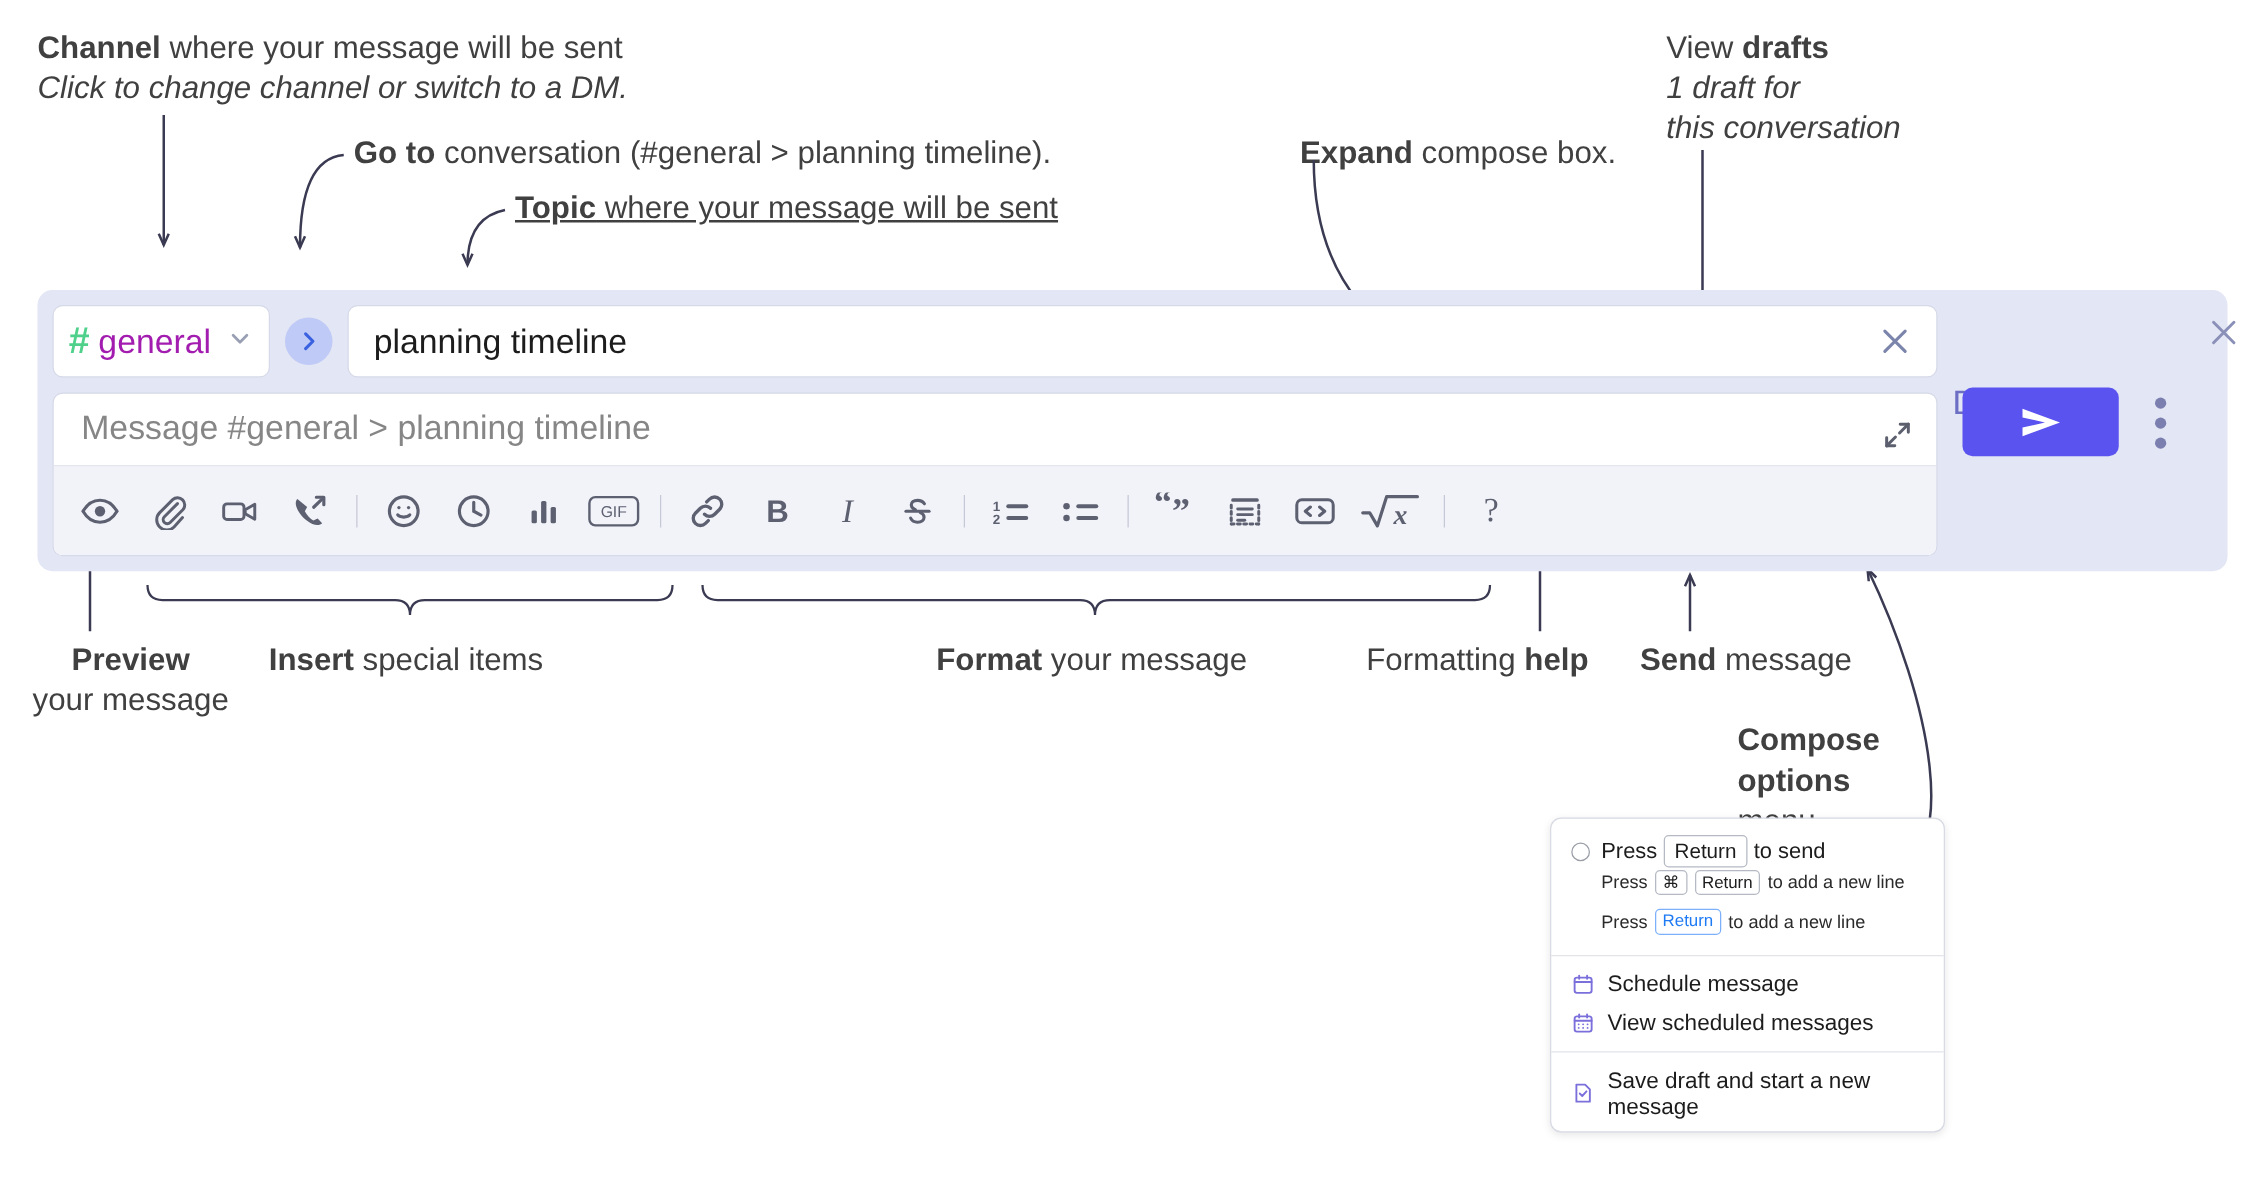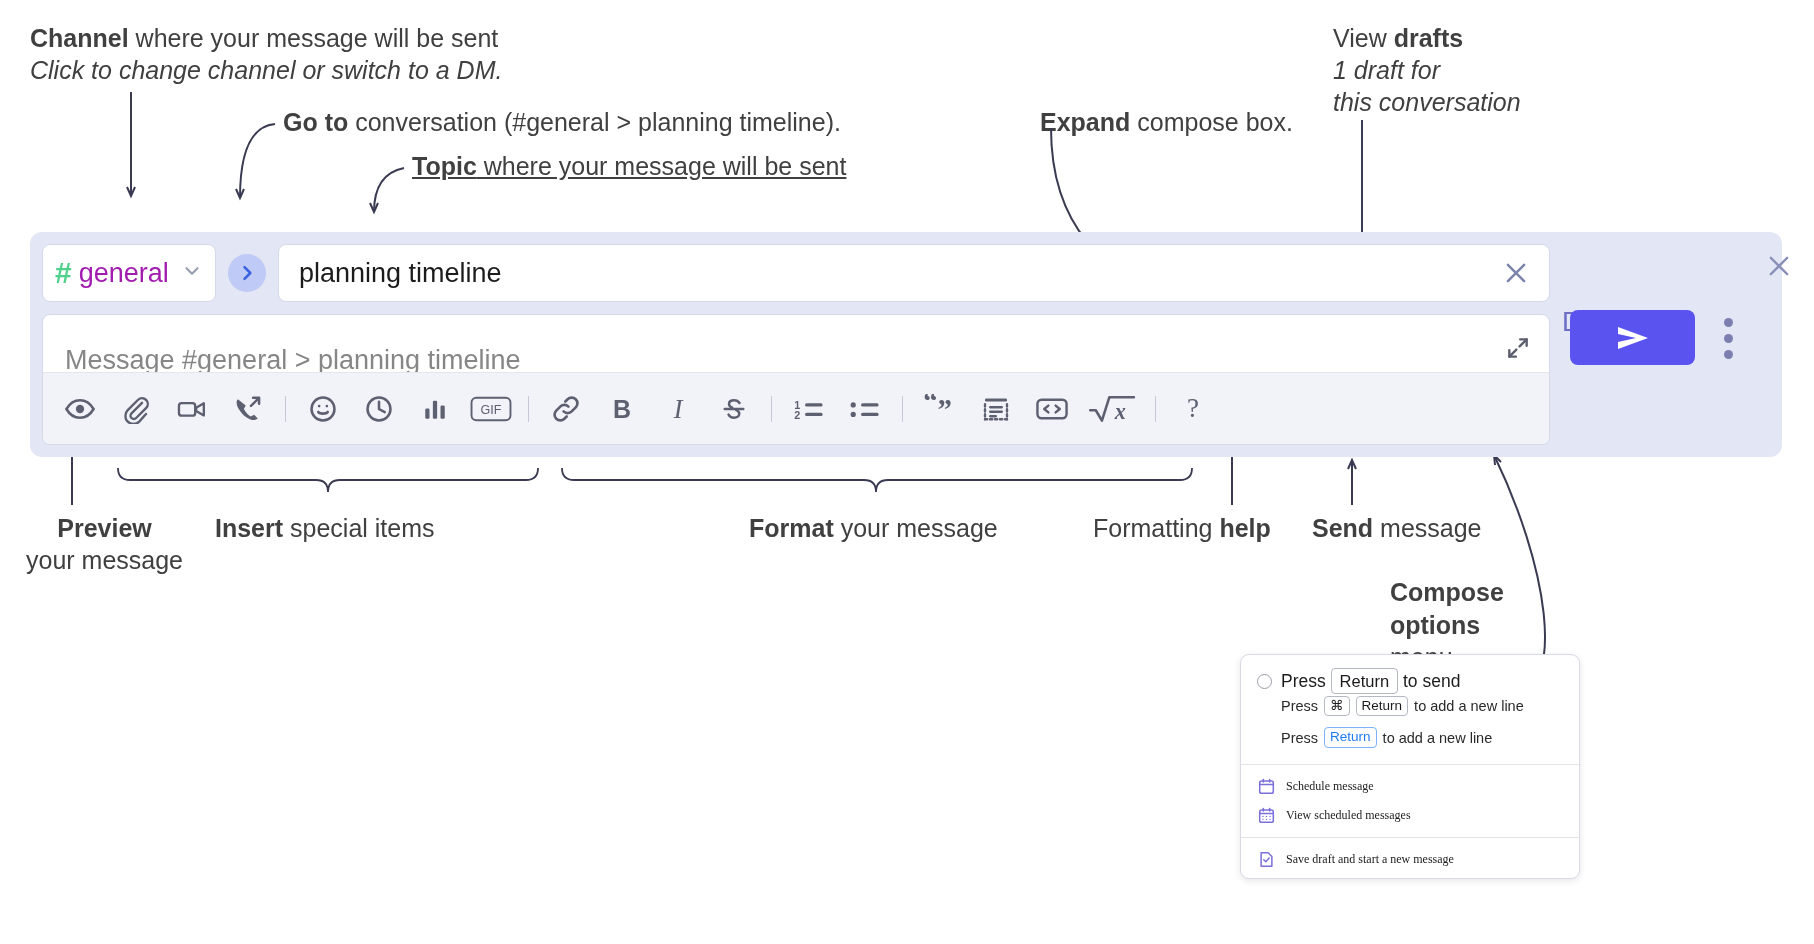--- a/index.html
+++ b/index.html
@@ -70,21 +70,21 @@
   }
   .topic-text { font-size:27px; color:#1d1c1d; flex:1 1 auto; }
   .topic-clear { color:#7b84ab; display:flex; align-items:center; }
 
   .msg-box {
     position:absolute; left:0; top:70px; width:100%; height:131px;
     background:#ffffff; border:1px solid #d6d9e8; border-radius:8px;
     overflow:hidden;
   }
   .msg-placeholder {
-    position:absolute; left:22px; top:30px;
+    position:absolute; left:22px; top:12px;
     font-size:27px; color:#868686;
   }
   .expand-btn {
     position:absolute; right:18px; top:20px;
     color:#5c5f6e;
   }
 
   .toolbar {
     position:absolute; left:0; bottom:0; width:100%; height:72px;
     background:#f2f3f9; border-top:1px solid #e3e5ef;
@@ -116,21 +116,21 @@
     color:#8a90b8;
   }
   .drafts-link {
     position:absolute; left:1532px; top:75px;
     font-size:27px; color:#6c6fc4;
   }
 
   
   #optmenu {
     position:absolute; left:1240px; top:654px;
-    width:340px;
+    width:316px;
     background:#ffffff;
     border:1px solid #d8dae4;
     border-radius:9px;
     box-shadow: 0 2px 7px rgba(0,0,0,.10);
     padding: 10px 0 4px 0;
     font-size:17px;
     color:#1d1c1d;
   }
   .opt-radio-row { display:flex; align-items:center; gap:9px; padding: 3px 14px 0 16px; }
   .radio {
@@ -149,21 +149,21 @@
   .key {
     display:inline-flex; align-items:center; justify-content:center;
     border:1px solid #b5b9c3; border-radius:4px;
     padding: 1px 7px; font-size:14.5px; line-height:1.35;
     background:#fff; color:#1d1c1d;
   }
   .key.sm { padding:0 5px; font-size:13.5px; }
   .key.blue { border-color:#7db0fb; color:#1f7bf4; }
   .key.big { font-size:16.5px; padding:1px 8px; }
   .opt-divider { height:1px; background:#e2e4ea; margin:7px 0; }
-  .opt-item { display:flex; align-items:center; gap:10px; padding:5px 14px 5px 16px; font-size:12px;font-family:Liberation Serif, serif; }
+  .opt-item { display:flex; align-items:center; gap:10px; padding:5px 14px 5px 16px; font-size:18px; }
   .opt-icon { color:#7b6fdc; display:flex; align-items:center; flex:0 0 auto; }
 </style>
 </head>
 <body>
 
 <div class="stage">
 
   <div class="anno" style="left:30px; top:22px;">
     <div><b>Channel</b><span> where your message will be sent</span></div>
     <div class="it">Click to change channel or switch to a DM.</div>

